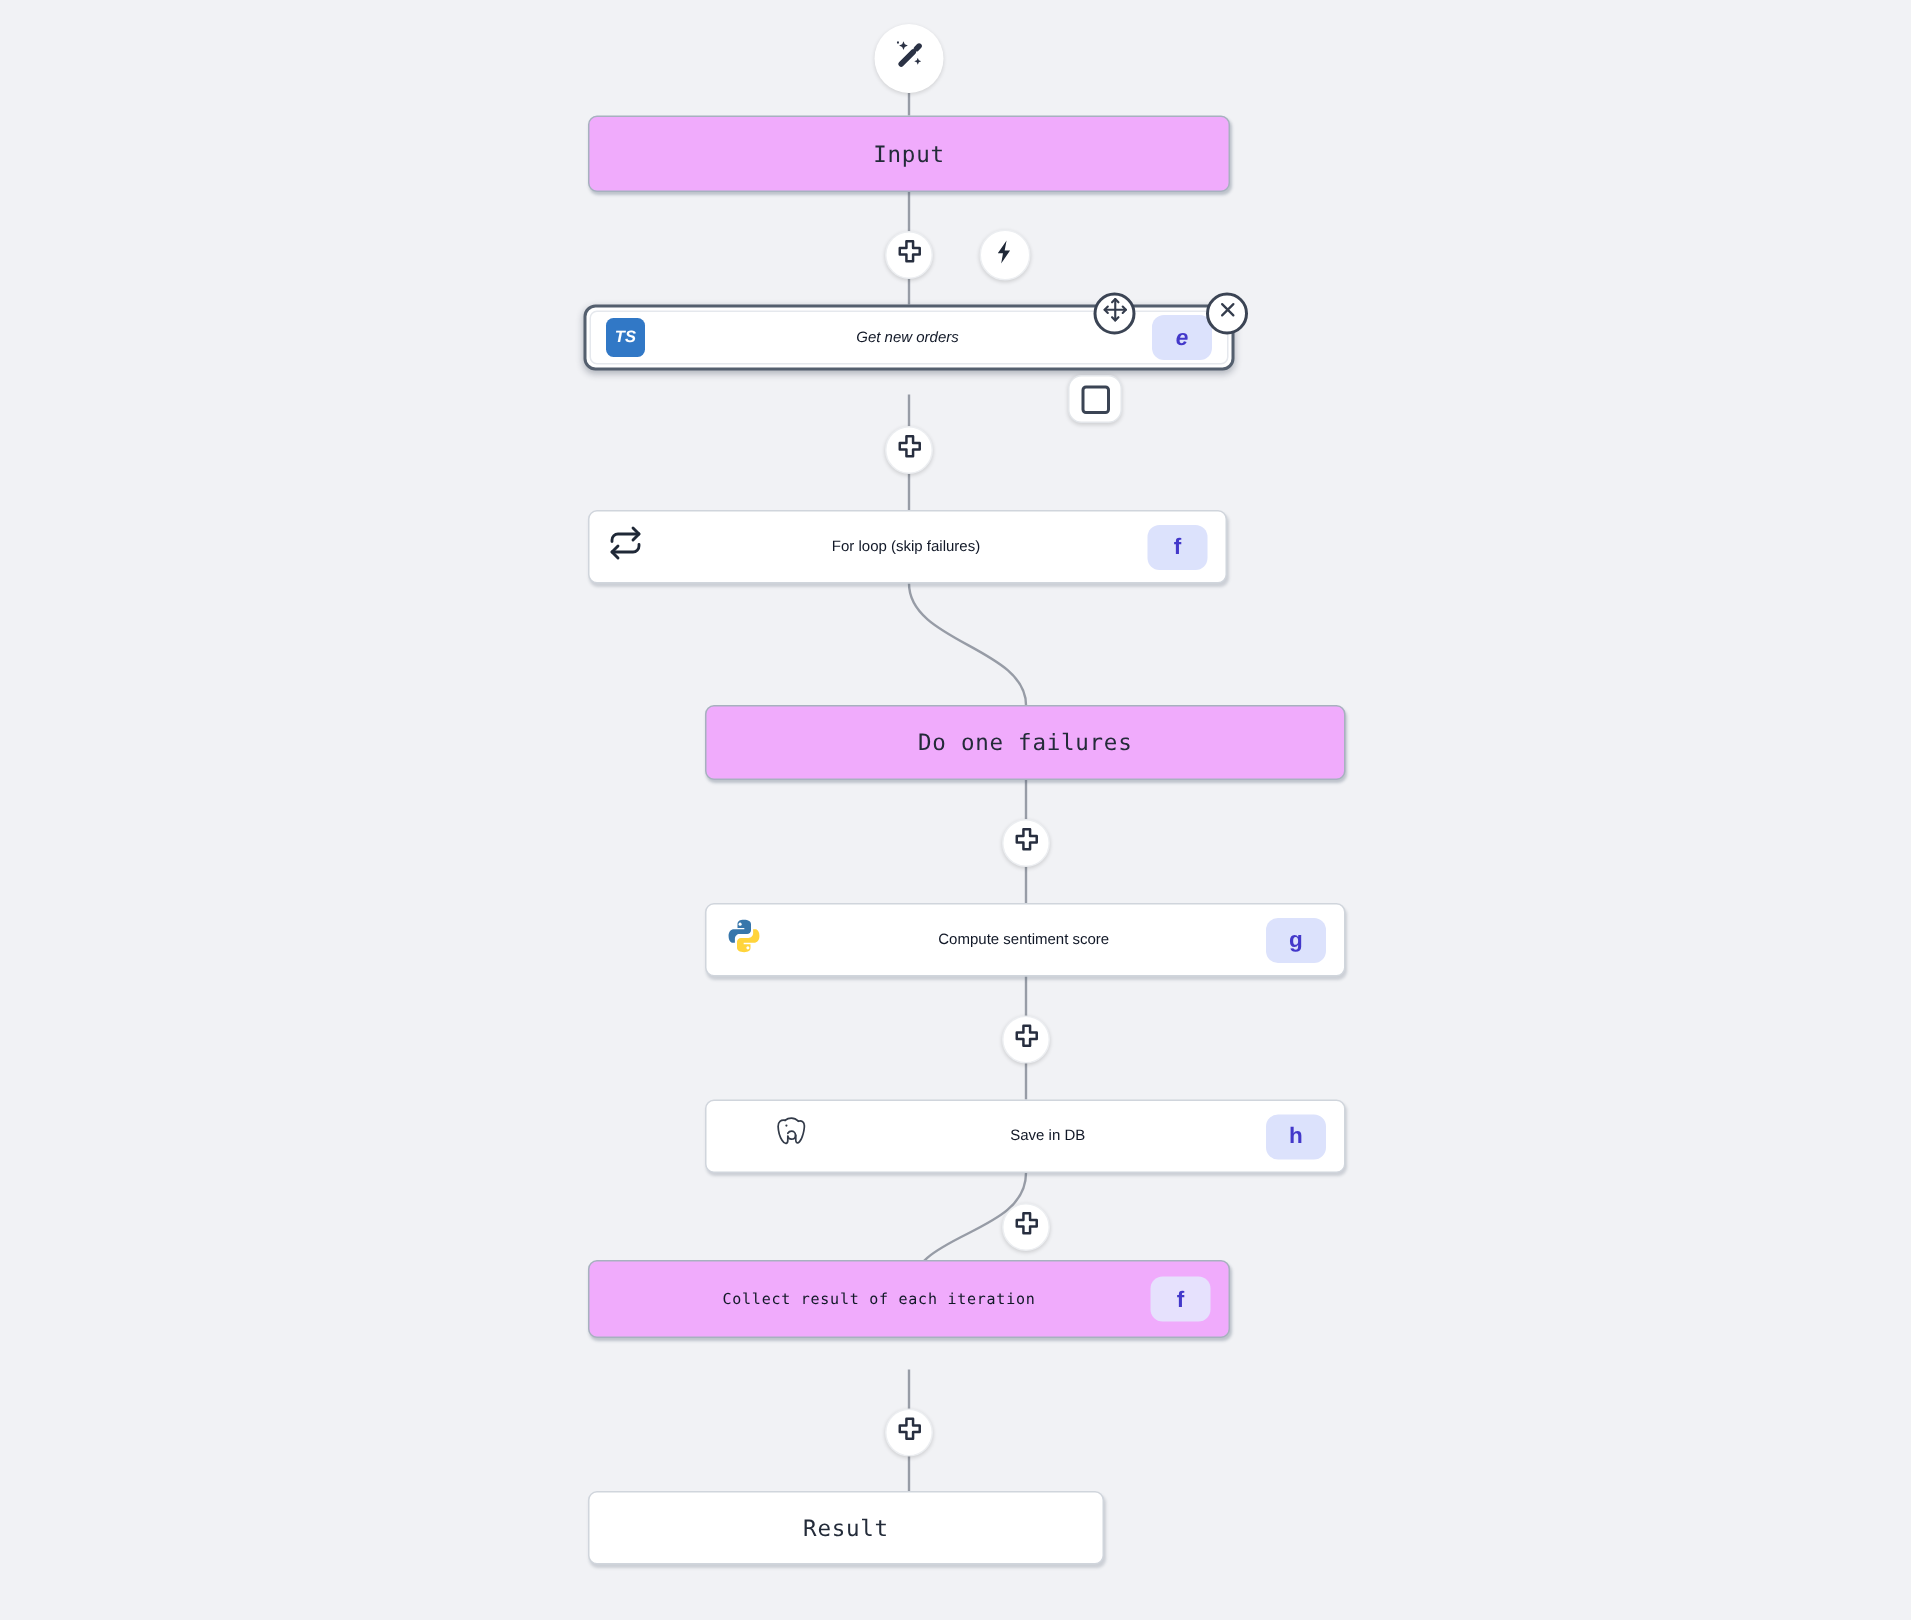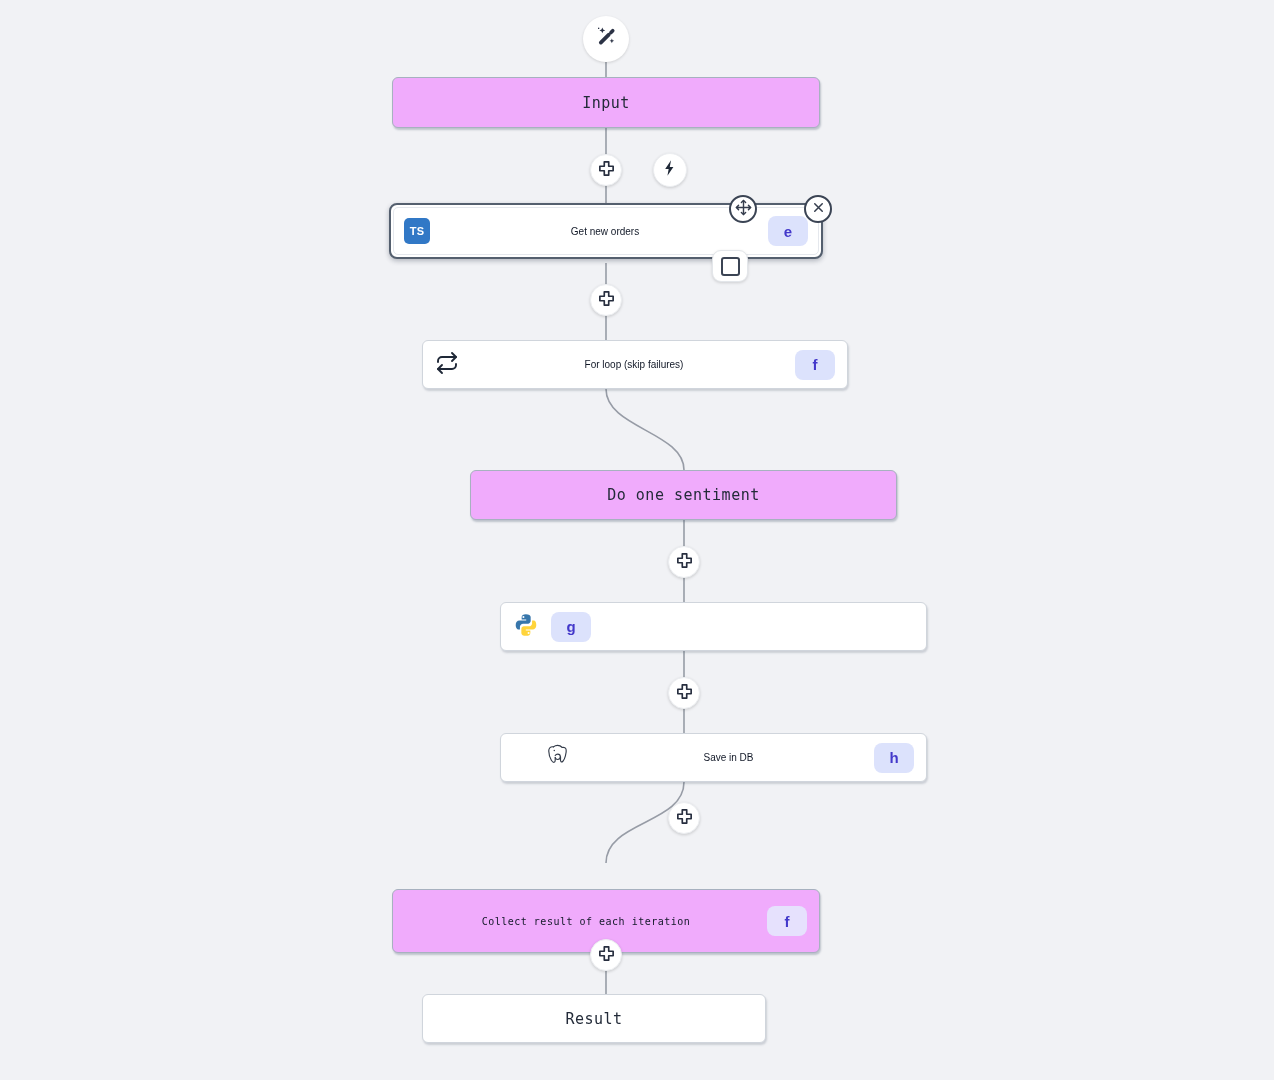--- a/index.html
+++ b/index.html
@@ -3,21 +3,21 @@
 <meta charset="utf-8">
 <style>
   html,body{margin:0;padding:0;background:#f1f2f5;}
   .canvas{position:relative;width:1274px;height:1080px;margin:0 auto;background:#f1f2f5;overflow:hidden;
           font-family:"Liberation Sans",sans-serif;}
   svg.wires{position:absolute;left:0;top:0;z-index:0;pointer-events:none;}
 
   
   .node{position:absolute;box-sizing:border-box;display:flex;align-items:center;border-radius:6px;z-index:2;}
   .node.virtual{background:#f0abfc;border:1px solid #a7b1bf;box-shadow:1px 2px 2px rgba(71,85,105,.30);justify-content:center;}
-  .node.white{background:#ffffff;border:1px solid #d0d5dc;box-shadow:1px 2px 2px rgba(71,85,105,.22);margin-left:30px;}
+  .node.white{background:#ffffff;border:1px solid #d0d5dc;box-shadow:1px 2px 2px rgba(71,85,105,.22);}
   .mono{font-family:"DejaVu Sans Mono",monospace;font-size:15px;color:#232b39;letter-spacing:.5px;}
   .step-row{flex:1;display:flex;align-items:center;height:100%;padding:0 12px;box-sizing:border-box;}
   .icon-slot{width:38px;display:flex;justify-content:flex-start;align-items:center;}
   .step-label{flex:1;text-align:center;font-size:10px;color:#111827;}
   .badge{min-width:40px;height:30px;border-radius:8px;background:#dce2fc;color:#4338ca;font-weight:700;
          font-size:15px;display:flex;align-items:center;justify-content:center;}
   .badge.soft{background:rgba(228,231,253,.9);}
 
   
   .selected-node{position:absolute;background:#fff;border:2px solid #545f6e;border-radius:8px;
@@ -84,21 +84,21 @@
     </span>
   </div>
   <div class="circle-btn bolt-btn" style="left:653px;top:153px;">
     <span>
       <svg width="18" height="18" viewBox="0 0 24 24">
         <path d="M13.4 1.8 L5.6 13.2 h4.6 L8.6 22.2 l7.9-11.5 h-4.8z" fill="#1f2837"></path>
       </svg>
     </span>
   </div>
 
-  <div class="selected-node" style="left:389px;top:203px;width:434px;height:56px;">
+  <div class="selected-node" style="left:389px;top:203px;width:434px;height:44px;font-style:italic;">
     <div class="selected-inner">
       <span class="icon-slot">
         <span class="ts-chip">TS</span>
       </span>
       <span class="step-label">Get new orders</span>
       <span class="badge">e</span>
     </div>
     <div class="circle-btn ring-btn" style="right:64px;top:-10px;">
       <span>
         <svg width="17" height="17" viewBox="0 0 24 24" fill="none" stroke="#353d4d" stroke-width="2" stroke-linecap="round" stroke-linejoin="round">
@@ -138,21 +138,21 @@
               <path d="M21 13v1a4 4 0 0 1-4 4H3"></path>
           </svg>
         </span>
       </span>
       <span class="step-label">For loop (skip failures)</span>
       <span class="badge">f</span>
     </div>
   </div>
 
   <div class="node virtual" style="left:470px;top:470px;width:427px;height:50px;">
-    <span class="mono">Do one sentiment</span>
+    <span class="mono">Do one failures</span>
   </div>
 
   <div class="circle-btn plus-btn" style="left:668px;top:546px;">
     <span>
       <svg width="19" height="19" viewBox="0 0 24 24">
         <path d="M9.2 3.6h5.6v5.6h5.6v5.6h-5.6v5.6H9.2v-5.6H3.6V9.2h5.6z" fill="#ffffff" stroke="#272e3f" stroke-width="2.1" stroke-linejoin="round"></path>
       </svg>
     </span>
   </div>
 
@@ -161,20 +161,21 @@
       <span class="icon-slot">
         <span>
           <svg width="26" height="26" viewBox="0 0 24 24">
             <path fill="#3776ab" d="M11.9 2C9.4 2 8 2.9 8 4.7V7h4.2v.8H5.9C3.9 7.8 2.5 9.3 2.5 12c0 2 .7 3.6 2 4.1h1.9v-2.4c0-1.6 1.3-2.9 2.9-2.9h4.6c1.3 0 2.4-1.1 2.4-2.4v-3.7C16.3 3 14.7 2 11.9 2z"></path>
             <circle cx="9.6" cy="4.7" r="0.95" fill="#fff"></circle>
             <path fill="#ffd43b" d="M12.1 22c2.5 0 3.9-.9 3.9-2.7V17h-4.2v-.8h6.3c2 0 3.4-1.5 3.4-4.2 0-2-.7-3.6-2-4.1h-1.9v2.4c0 1.6-1.3 2.9-2.9 2.9h-4.6c-1.3 0-2.4 1.1-2.4 2.4v3.7C7.7 21 9.3 22 12.1 22z"></path>
             <circle cx="14.4" cy="19.3" r="0.95" fill="#fff"></circle>
           </svg>
         </span>
       </span>
+      <span class="step-label">Compute sentiment score</span>
       <span class="badge">g</span>
     </div>
   </div>
 
   <div class="circle-btn plus-btn" style="left:668px;top:677px;">
     <span>
       <svg width="19" height="19" viewBox="0 0 24 24">
         <path d="M9.2 3.6h5.6v5.6h5.6v5.6h-5.6v5.6H9.2v-5.6H3.6V9.2h5.6z" fill="#ffffff" stroke="#272e3f" stroke-width="2.1" stroke-linejoin="round"></path>
       </svg>
     </span>
@@ -199,21 +200,21 @@
   </div>
 
   <div class="circle-btn plus-btn" style="left:668px;top:802px;">
     <span>
       <svg width="19" height="19" viewBox="0 0 24 24">
         <path d="M9.2 3.6h5.6v5.6h5.6v5.6h-5.6v5.6H9.2v-5.6H3.6V9.2h5.6z" fill="#ffffff" stroke="#272e3f" stroke-width="2.1" stroke-linejoin="round"></path>
       </svg>
     </span>
   </div>
 
-  <div class="node virtual" style="left:392px;top:889px;width:428px;height:64px;">
+  <div class="node virtual" style="left:392px;top:840px;width:428px;height:52px;">
     <div class="step-row">
       <span class="step-label mono">Collect result of each iteration</span>
       <span class="badge soft">f</span>
     </div>
   </div>
 
   <div class="circle-btn plus-btn" style="left:590px;top:939px;">
     <span>
       <svg width="19" height="19" viewBox="0 0 24 24">
         <path d="M9.2 3.6h5.6v5.6h5.6v5.6h-5.6v5.6H9.2v-5.6H3.6V9.2h5.6z" fill="#ffffff" stroke="#272e3f" stroke-width="2.1" stroke-linejoin="round"></path>

